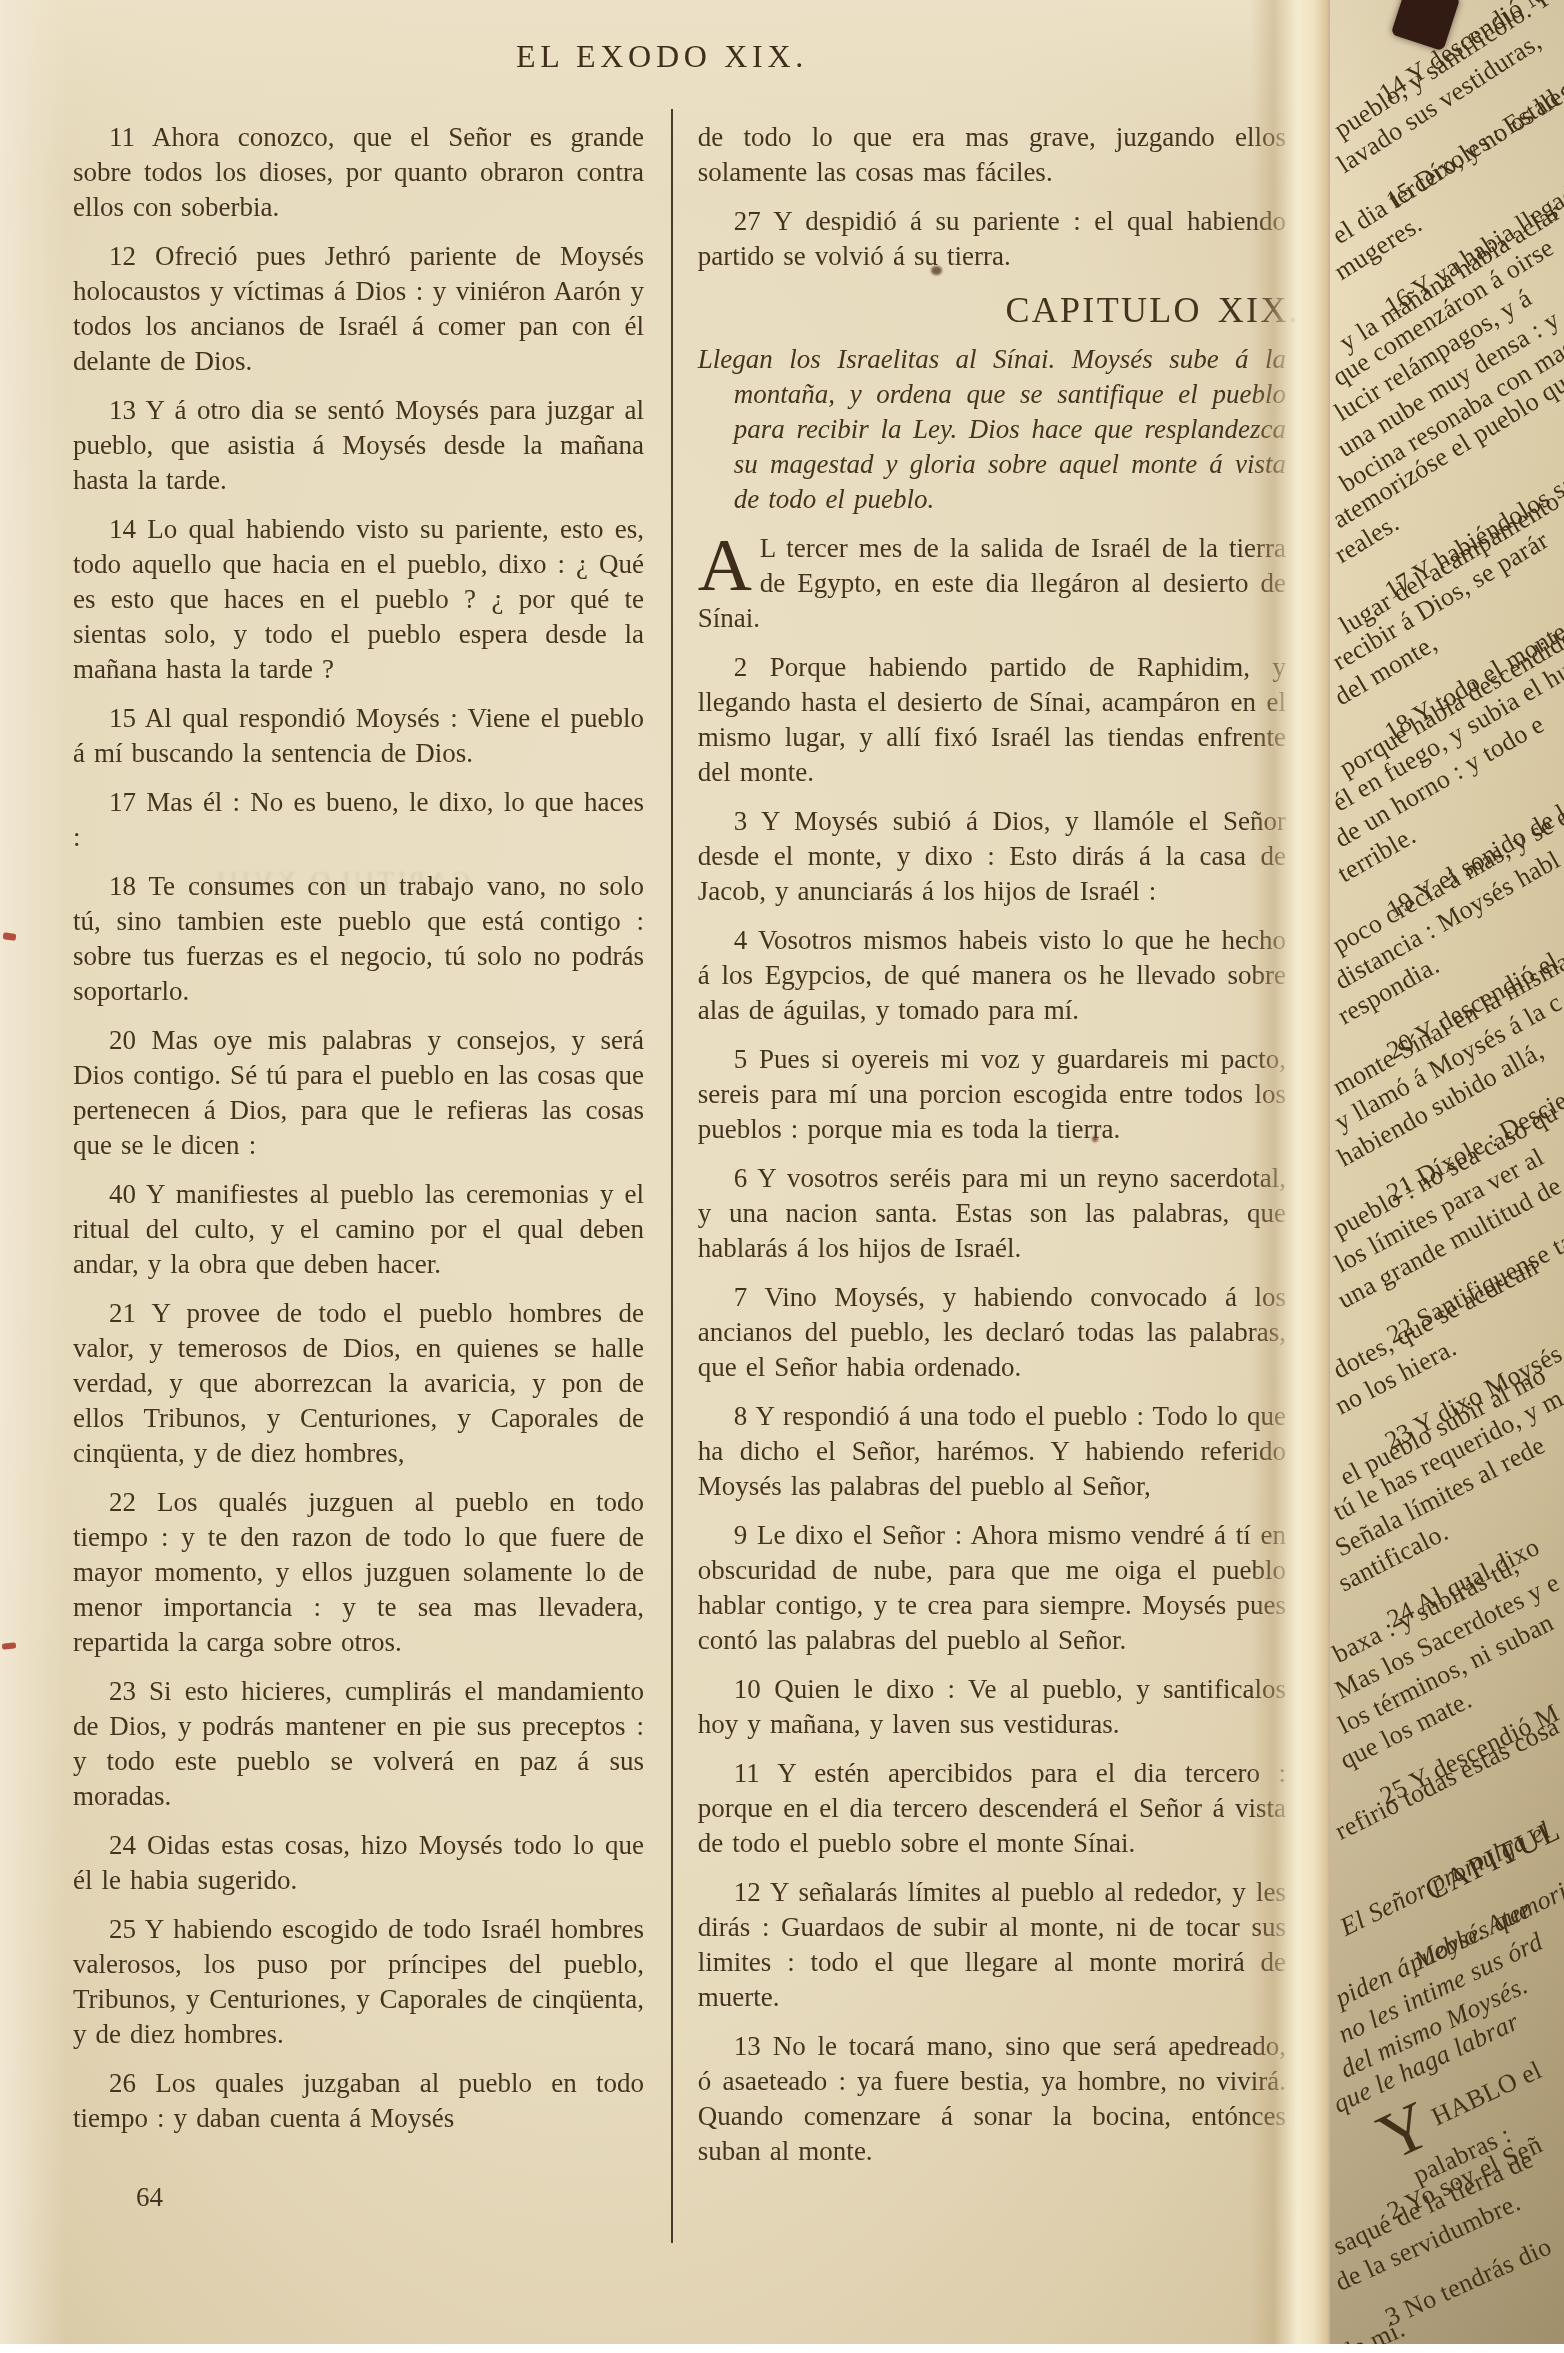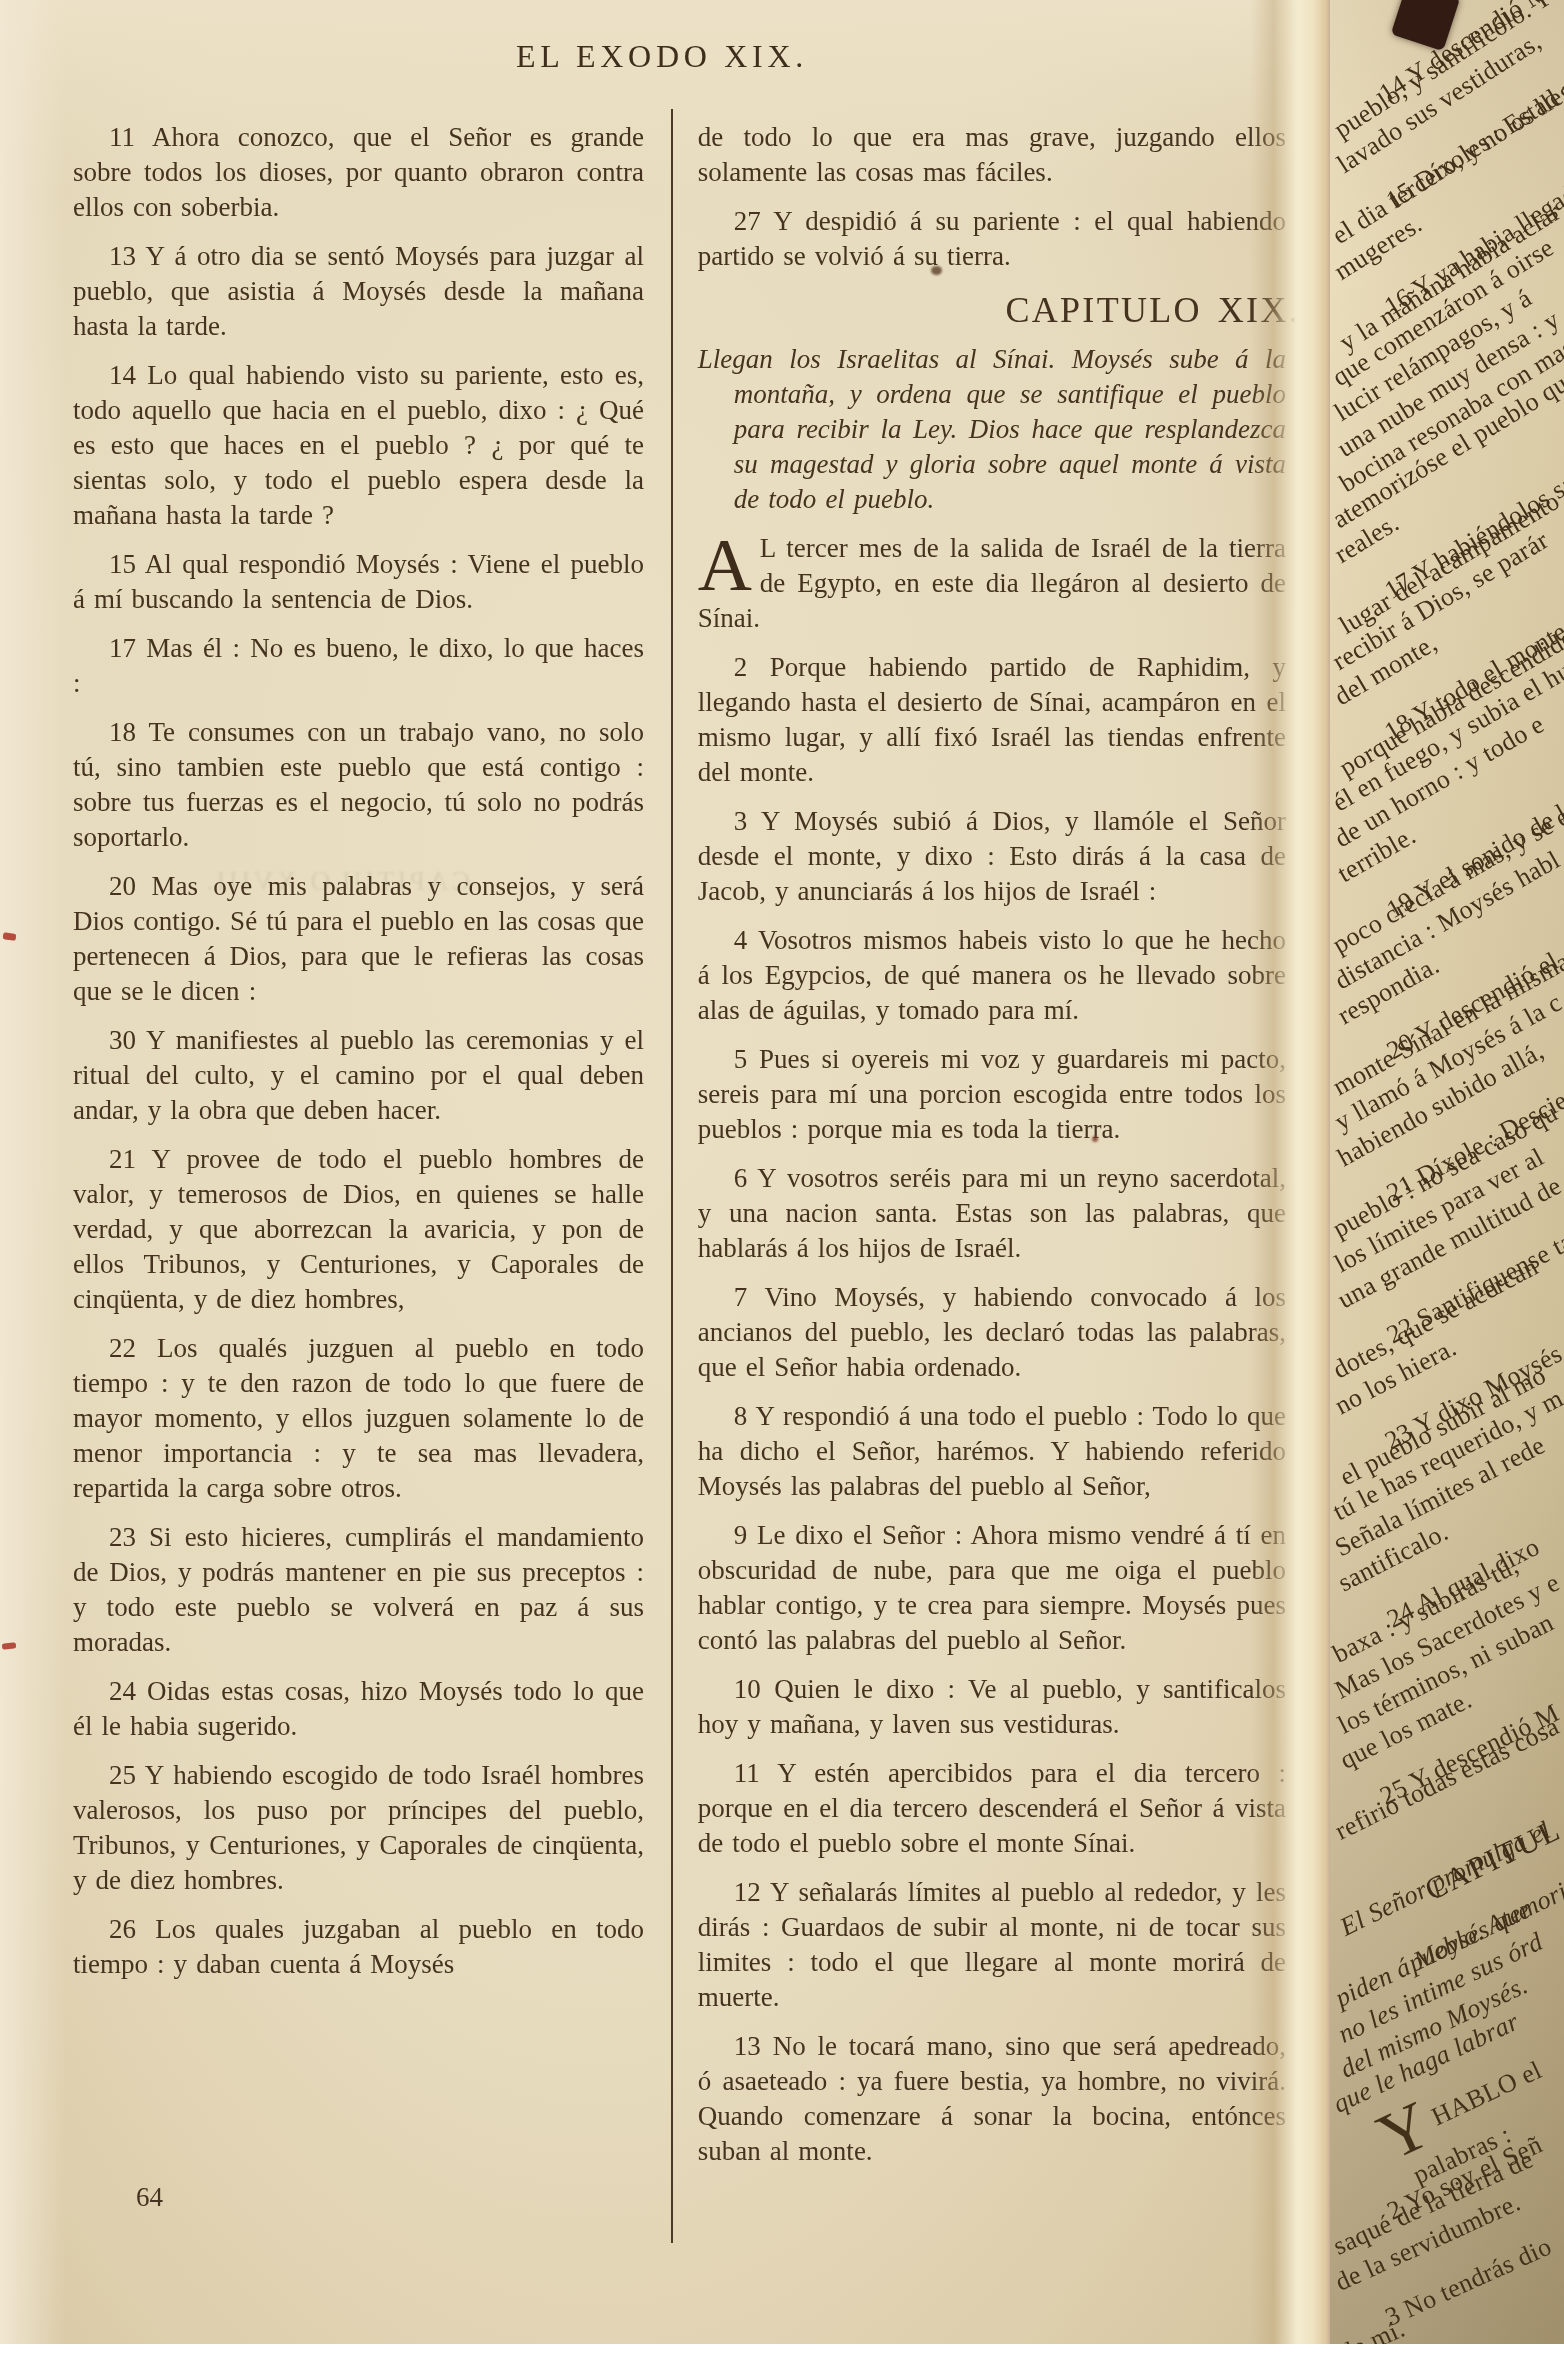--- a/index.html
+++ b/index.html
@@ -79,27 +79,28 @@
 
 <div class="canvas">
 
   <div class="main-page">
     <div class="page-header">EL EXODO XIX.</div>
 
     <div class="columns">
       <div class="col col-left">
 
       <p class="para vers">11 Ahora conozco, que el Señor es grande sobre todos los dioses, por quanto obraron contra ellos con soberbia.</p>
+          <p class="para vers">12 Ofreció pues Jethró pariente de Moysés holocaustos y víctimas á Dios : y viniéron Aarón y todos los ancianos de Israél á comer pan con él delante de Dios.</p>
           <p class="para vers">13 Y á otro dia se sentó Moysés para juzgar al pueblo, que asistia á Moysés desde la mañana hasta la tarde.</p>
           <p class="para vers">14 Lo qual habiendo visto su pariente, esto es, todo aquello que hacia en el pueblo, dixo : ¿ Qué es esto que haces en el pueblo ? ¿ por qué te sientas solo, y todo el pueblo espera desde la mañana hasta la tarde ?</p>
           <p class="para vers">15 Al qual respondió Moysés : Viene el pueblo á mí buscando la sentencia de Dios.</p>
           <p class="para vers">17 Mas él : No es bueno, le dixo, lo que haces :</p>
           <p class="para vers">18 Te consumes con un trabajo vano, no solo tú, sino tambien este pueblo que está contigo : sobre tus fuerzas es el negocio, tú solo no podrás soportarlo.</p>
           <p class="para vers">20 Mas oye mis palabras y consejos, y será Dios contigo. Sé tú para el pueblo en las cosas que pertenecen á Dios, para que le refieras las cosas que se le dicen :</p>
-          <p class="para vers">30 Y manifiestes al pueblo las ceremonias y el ritual del culto, y el camino por el qual deben andar, y la obra que deben hacer.</p>
+          <p class="para vers">40 Y manifiestes al pueblo las ceremonias y el ritual del culto, y el camino por el qual deben andar, y la obra que deben hacer.</p>
           <p class="para vers">21 Y provee de todo el pueblo hombres de valor, y temerosos de Dios, en quienes se halle verdad, y que aborrezcan la avaricia, y pon de ellos Tribunos, y Centuriones, y Caporales de cinqüenta, y de diez hombres,</p>
           <p class="para vers">22 Los qualés juzguen al pueblo en todo tiempo : y te den razon de todo lo que fuere de mayor momento, y ellos juzguen solamente lo de menor importancia : y te sea mas llevadera, repartida la carga sobre otros.</p>
           <p class="para vers">23 Si esto hicieres, cumplirás el mandamiento de Dios, y podrás mantener en pie sus preceptos : y todo este pueblo se volverá en paz á sus moradas.</p>
           <p class="para vers">24 Oidas estas cosas, hizo Moysés todo lo que él le habia sugerido.</p>
           <p class="para vers">25 Y habiendo escogido de todo Israél hombres valerosos, los puso por príncipes del pueblo, Tribunos, y Centuriones, y Caporales de cinqüenta, y de diez hombres.</p>
           <p class="para vers">26 Los quales juzgaban al pueblo en todo tiempo : y daban cuenta á Moysés</p>
         </div>
       <div class="divider"></div>
       <div class="col col-right">
 

